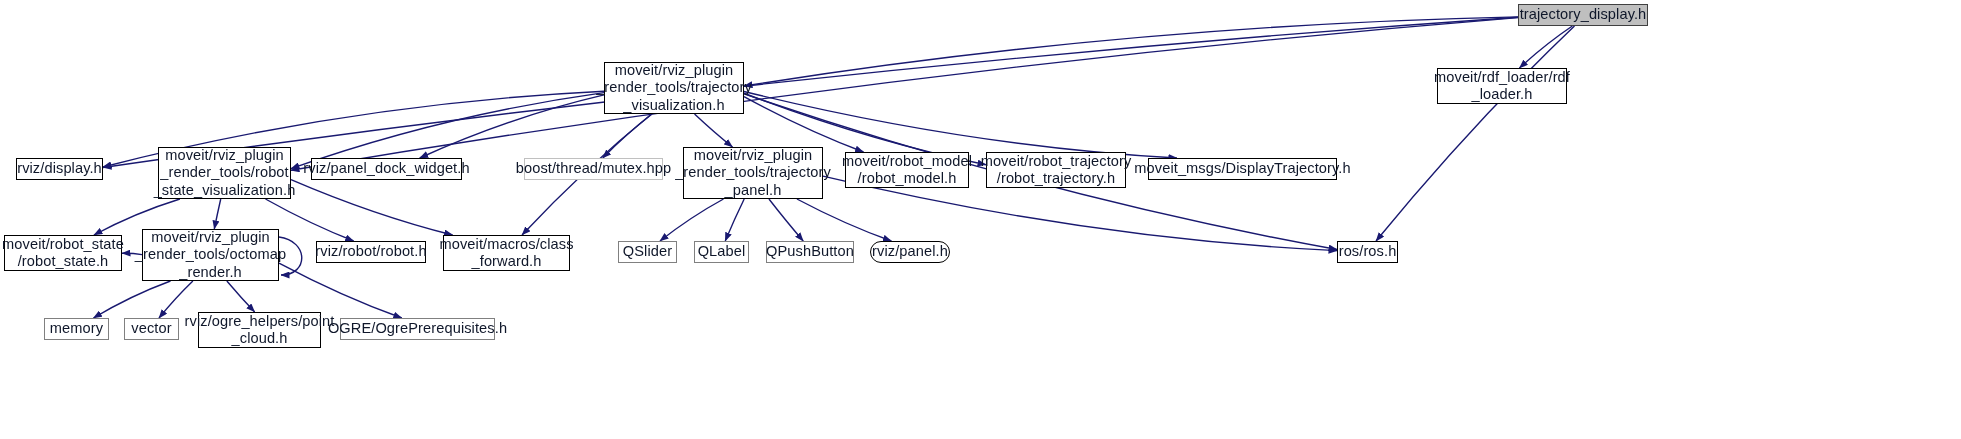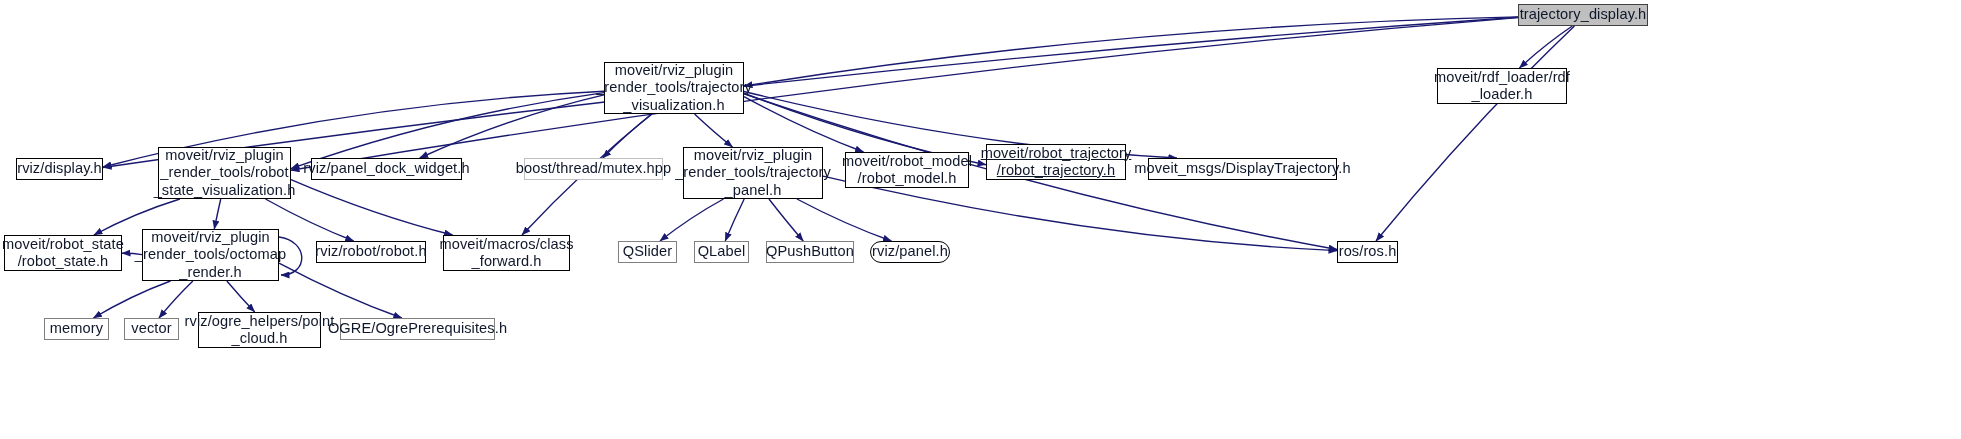--- a/index.html
+++ b/index.html
@@ -63,21 +63,21 @@
       <div class="node" style="left: 158px; top: 147px; width: 133px; height: 52px;">moveit/rviz_plugin
 _render_tools/robot
 _state_visualization.h</div>
       <div class="node" style="left: 311px; top: 158px; width: 151px; height: 22px;">rviz/panel_dock_widget.h</div>
       <div class="node light" style="left: 524px; top: 158px; width: 139px; height: 22px;">boost/thread/mutex.hpp</div>
       <div class="node" style="left: 683px; top: 147px; width: 140px; height: 52px;">moveit/rviz_plugin
 _render_tools/trajectory
 _panel.h</div>
       <div class="node" style="left: 845px; top: 152px; width: 124px; height: 36px;">moveit/robot_model
 /robot_model.h</div>
-      <div class="node" style="left: 986px; top: 144px; width: 140px; height: 36px; text-decoration: underline;">moveit/robot_trajectory
+      <div class="node" style="left: 986px; top: 152px; width: 140px; height: 36px;">moveit/robot_trajectory
 /robot_trajectory.h</div>
       <div class="node" style="left: 1148px; top: 158px; width: 189px; height: 22px;">moveit_msgs/DisplayTrajectory.h</div>
       <div class="node" style="left: 4px; top: 235px; width: 118px; height: 36px;">moveit/robot_state
 /robot_state.h</div>
       <div class="node" style="left: 142px; top: 229px; width: 137px; height: 52px;">moveit/rviz_plugin
 _render_tools/octomap
 _render.h</div>
       <div class="node" style="left: 316px; top: 241px; width: 110px; height: 22px;">rviz/robot/robot.h</div>
       <div class="node" style="left: 443px; top: 235px; width: 127px; height: 36px;">moveit/macros/class
 _forward.h</div>

